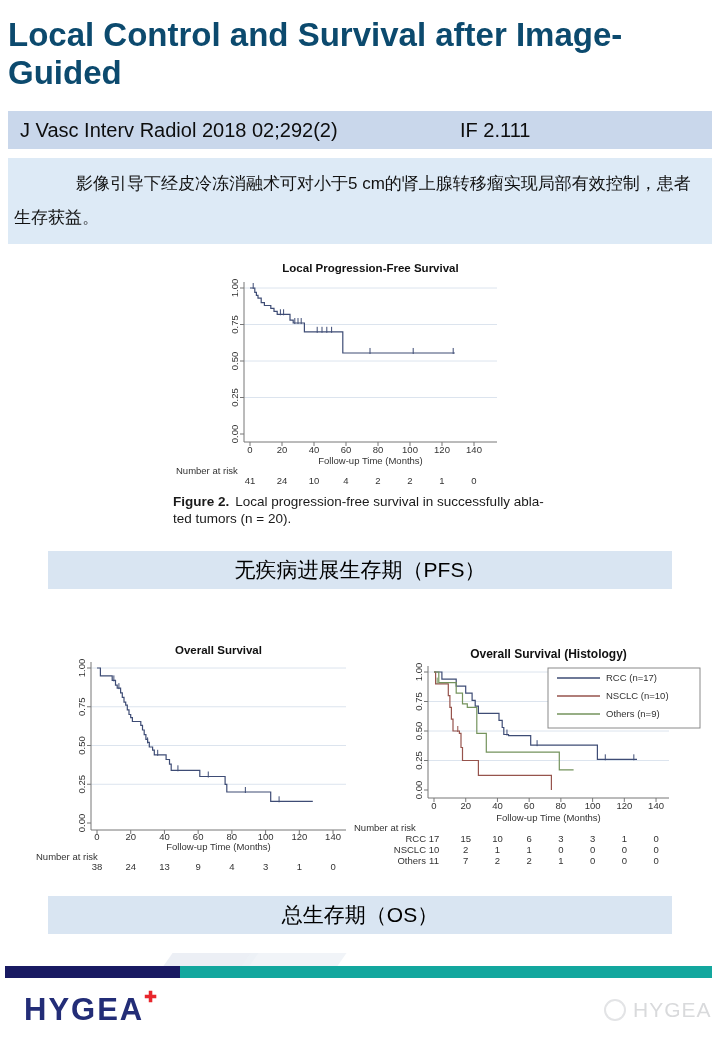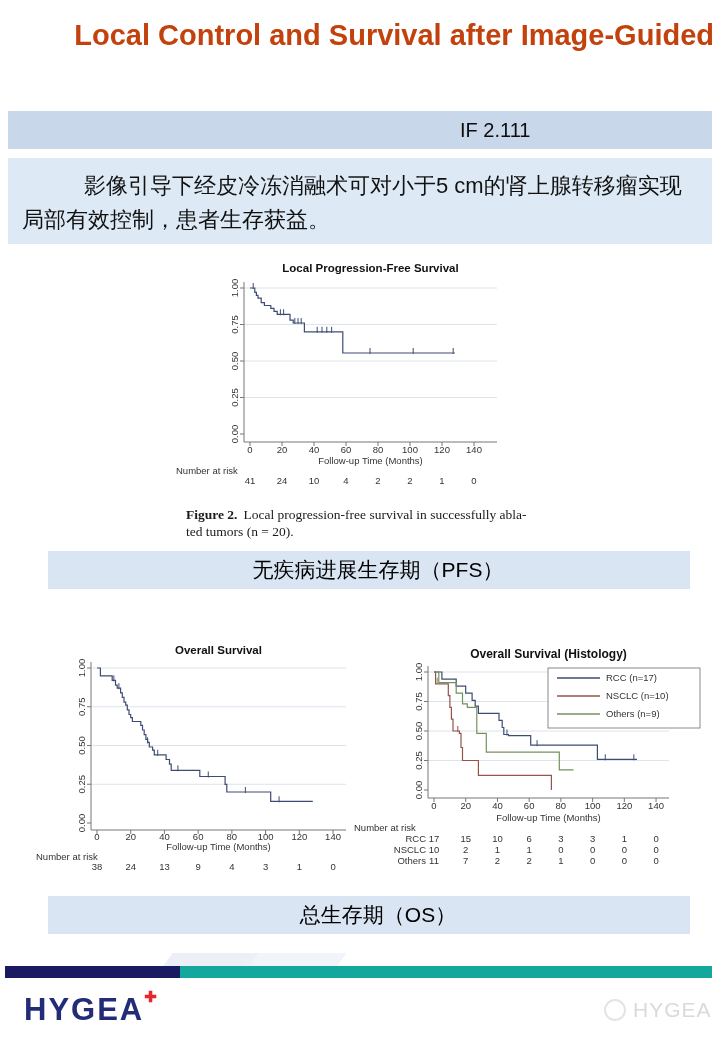--- a/index.html
+++ b/index.html
@@ -4,57 +4,57 @@
 <style>
   html,body{margin:0;padding:0;}
   body{
     width:720px;height:1040px;position:relative;overflow:hidden;
     background:#ffffff;font-family:"Liberation Sans",sans-serif;color:#000;
   }
   .abs{position:absolute;}
   
   .slide-title{
     left:8px;top:16px;width:706px;
-    font-size:29px;font-weight:bold;line-height:38px;color:#c2410c;text-align:right;
+    font-size:33px;font-weight:bold;line-height:38px;color:#0c4a6e;
   }
   
   .journal-bar{
     left:8px;top:111px;width:704px;height:38px;
     background:var(--journal-bar,#c9d7eb);
     font-size:20px;color:#0d0d0d;
   }
   .journal-bar .cite{position:absolute;left:12px;top:8px;}
   .journal-bar .if{position:absolute;left:452px;top:8px;}
   
   .abstract-box{
     left:8px;top:158px;width:704px;height:86px;
     background:var(--abstract-bg,#ddeaf6);
   }
   .abstract-box p{
-    margin:8px;padding:3px 10px 0 6px;
-    font-size:22px;line-height:34px;text-indent:62px;color:#111;
+    margin:0;padding:9px 10px 0 6px;
+    font-size:17px;line-height:34px;text-indent:62px;color:#111;
   }
   
   .chart{background:#fff;}
   .chart-pfs{left:170px;top:258px;width:360px;height:230px;}
   .chart-os{left:32px;top:638px;width:325px;height:236px;}
   .chart-hist{left:352px;top:642px;width:365px;height:228px;}
   svg text{font-family:"Liberation Sans",sans-serif;}
   
   .caption{
-    left:170px;top:490px;width:382px;margin:16px;
-    font-size:13.5px;line-height:17px;color:#1a1a1a;text-align:justify;font-family:Liberation Serif, serif;
+    left:170px;top:490px;width:382px;margin:3px;
+    font-size:13.5px;line-height:17px;color:#1a1a1a;text-align:justify;
   }
   .caption b{margin-right:6px;}
   
   .banner{
     left:48px;width:624px;height:38px;
     background:var(--banner-bg,#d9e5f2);
     display:flex;align-items:center;justify-content:center;
-    font-size:21px;color:#000;padding-left:18px;
+    font-size:21px;color:#000;
   }
   .pfs-banner{top:551px;}
   .os-banner{top:896px;}
   
   .deco1{left:168px;top:953px;width:86px;height:13px;background:#e7ebf2;transform:skewX(-35deg);opacity:.8;}
   .deco2{left:246px;top:953px;width:96px;height:13px;background:#eef1f6;transform:skewX(-35deg);opacity:.8;}
   .bar-navy{left:5px;top:966px;width:175px;height:12px;background:var(--footer-navy,#191a62);}
   .bar-teal{left:180px;top:966px;width:532px;height:12px;background:var(--footer-teal,#13a79e);}
   .logo{
     left:24px;top:988px;
@@ -74,20 +74,21 @@
   }
 </style>
 </head>
 <body>
 
 <div class="abs slide-title">
   <div> Local Control and Survival after Image-Guided</div>
 </div>
 
 <div class="abs journal-bar">
+  <span class="cite">J Vasc Interv Radiol 2018 02;292(2)</span>
   <span class="if">IF 2.111</span>
 </div>
 
 <div class="abs abstract-box">
   <p>影像引导下经皮冷冻消融术可对小于5 cm的肾上腺转移瘤实现局部有效控制，患者生存获益。</p>
 </div>
 
 <div class="abs chart chart-pfs">
   <svg id="chart0" width="360" height="230" viewBox="0 0 360 230">
       <line x1="74" y1="139.5" x2="327" y2="139.5" stroke="#dce4ee" stroke-width="1"></line>

